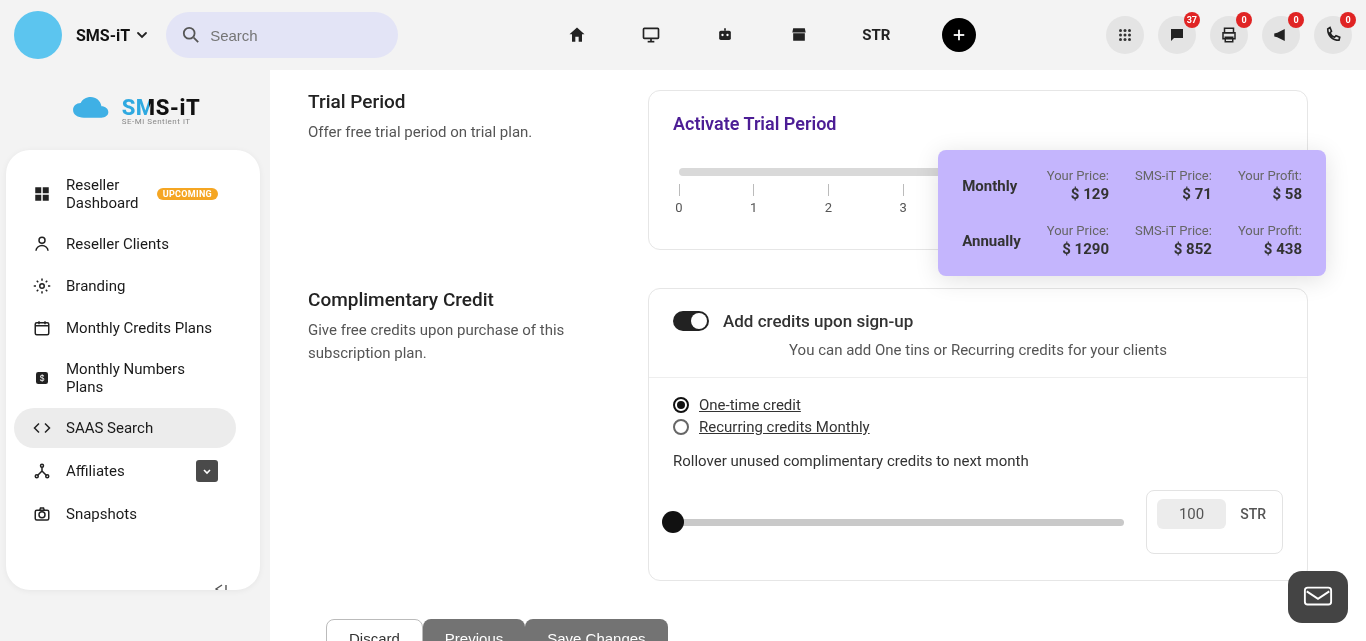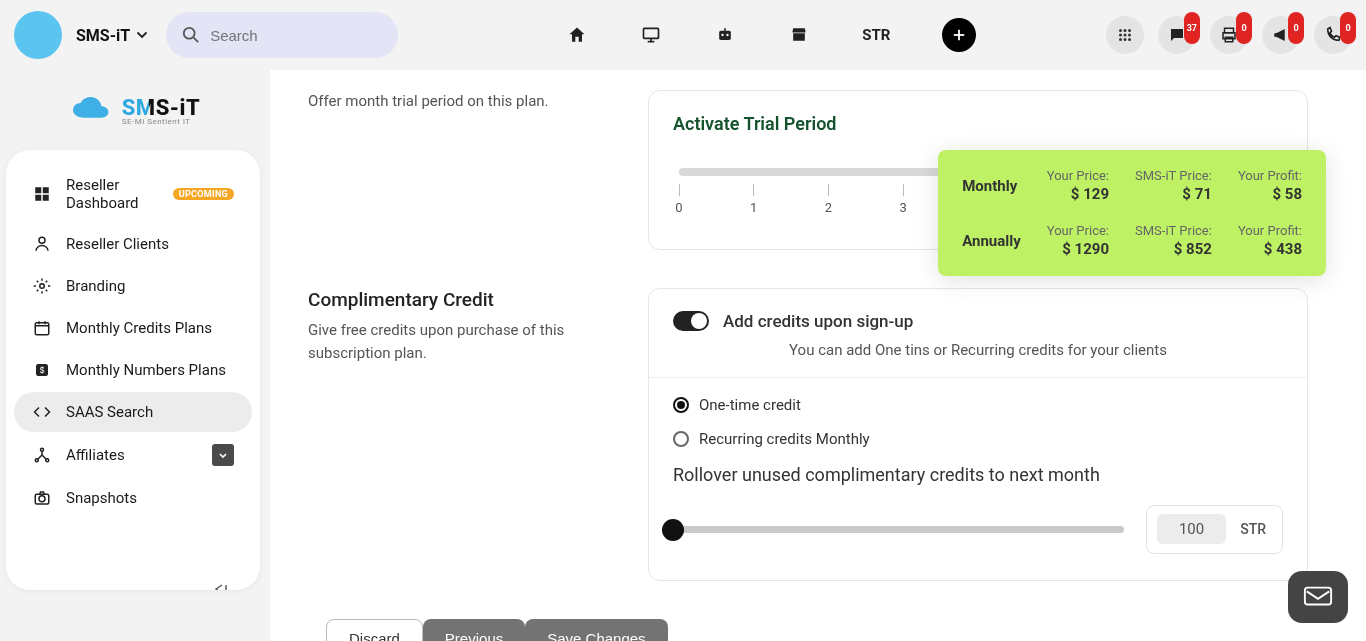--- a/index.html
+++ b/index.html
@@ -65,21 +65,21 @@
 .grey-circle {
   width: 38px; height:38px; border-radius:50%;
   background:#e4e4e4; display:flex; align-items:center; justify-content:center;
   position: relative;
 }
 .grey-circle svg { width:18px; height:18px; }
 .badge {
   position:absolute; top:-4px; right:-4px;
   min-width:16px; height:14px; border-radius:8px;
   background:#e02424; color:#fff; font-size:9px; font-weight:700;
-  display:flex; align-items:center; justify-content:center; padding:16px 3px;
+  display:flex; align-items:center; justify-content:center; padding:8px 3px;
 }
 
 .layout { display:flex; height: calc(641px - 70px); }
 .sidebar {
   width: 270px; background: transparent; padding: 0 0 0 0;
   position: relative;
 }
 .logo-wrap {
   display:flex; align-items:center; justify-content:center;
   height: 80px;
@@ -92,21 +92,21 @@
 }
 .logo .text {
   font-weight:800; font-size:22px; letter-spacing:0.5px;
   background: linear-gradient(90deg,#2fa9e0 0%,#2fa9e0 35%, #111 35%,#111 100%);
   -webkit-background-clip: text; background-clip:text; color: transparent;
 }
 .logo .sub { font-size:8px; color:#888; letter-spacing:0.5px; display:block; margin-top:-3px; }
 .nav-card {
   background:#fff; border-radius: 24px;
   margin: 0 10px 0 6px;
-  padding: 14px 0 60px 0;
+  padding: 14px 16px 60px 0;
   box-shadow: 0 1px 6px rgba(0,0,0,0.06);
   height: 440px;
   overflow: hidden;
   position: relative;
 }
 .nav-item {
   display:flex; align-items:center; gap:14px;
   padding: 10px 18px; font-size:15px; color:#1a1a1a;
   cursor:pointer;
   border-radius: 22px;
@@ -139,38 +139,38 @@
   margin-bottom: 38px;
 }
 .section-left { width: 300px; }
 .section-title { font-size:19px; font-weight:500; color:#222; margin-bottom:8px; }
 .section-desc { font-size:15px; color:#555; line-height:1.5; }
 .card {
   flex:1; border:1px solid #e6e6e6; border-radius:12px;
   background:#fff; padding: 22px 24px 26px 24px;
   position: relative;
 }
-.card-title { font-size:18px; font-weight:600; color:#14532d; margin-bottom:22px; }
+.card-title { font-size:18px; font-weight:600; color:#4c1d95; margin-bottom:22px; }
 
 
 .trial-track {
   position:relative; height: 8px; background:#d9d9d9; border-radius:4px;
   margin: 34px 6px 8px 6px;
 }
 .ticks {
   display:flex; justify-content:space-between;
   padding: 0 0px; margin-top:6px;
 }
 .tick { display:flex; flex-direction:column; align-items:center; font-size:13px; color:#555; width:12px; }
 .tick::before { content:""; width:1px; height:12px; background:#bbb; margin-bottom:4px; }
 
 
 .pricing-pop {
   position:absolute; top: 80px; right: 40px;
-  background:#bef264; border-radius:8px; box-shadow: 0 4px 24px rgba(0,0,0,0.12);
+  background:#c4b5fd; border-radius:8px; box-shadow: 0 4px 24px rgba(0,0,0,0.12);
   padding: 18px 24px 18px 24px;
   display:grid; grid-template-columns: auto auto auto auto;
   column-gap: 26px; row-gap: 20px;
   z-index: 5;
 }
 .pricing-row-label { font-weight:700; font-size:15px; align-self:center; }
 .pricing-cell { text-align:right; font-size:14px; color:#333; }
 .pricing-cell .lbl { color:#666; font-size:13px; display:block; }
 .pricing-cell .val { font-weight:700; font-size:15px; display:block; margin-top:2px; }
 
@@ -180,32 +180,32 @@
   position:relative; flex-shrink:0;
 }
 .toggle::after {
   content:""; position:absolute; top:2px; right:2px;
   width:16px; height:16px; border-radius:50%; background:#fff;
 }
 .credit-head { display:flex; align-items:center; gap:14px; }
 .credit-head-text { font-size:17px; font-weight:500; }
 .credit-sub { text-align:center; color:#555; font-size:15px; margin-top:10px; }
 .divider { height:1px; background:#eee; margin: 18px -24px 18px -24px; }
-.radio-row { display:flex; align-items:center; gap:10px; font-size:15px; color:#333; margin:16px 0; }
+.radio-row { display:flex; align-items:center; gap:10px; font-size:15px; color:#333; margin:4px 0;text-decoration:underline; }
 .radio { width:16px; height:16px; border-radius:50%; border:2px solid #666; display:inline-block; position:relative; }
 .radio.checked { border-color:#111; }
 .radio.checked::after { content:""; position:absolute; inset:2px; border-radius:50%; background:#111; }
-.rollover { font-size:18px; color:#333; margin-top:16px; margin-bottom:20px; }
+.rollover { font-size:15px; color:#333; margin-top:16px; margin-bottom:20px; }
 .slider-row { display:flex; align-items:center; gap:22px; }
 .slider-track {
   flex:1; height:7px; background:#c9c9c9; border-radius:4px; position:relative;
 }
 .slider-thumb { position:absolute; left:0; top:50%; transform:translate(-50%,-50%); width:22px; height:22px; border-radius:50%; background:#111; }
 .credit-input-box {
-  border:1px solid #e3e3e3; border-radius:8px; padding:8px 16px 9px 10px;
+  border:1px solid #e3e3e3; border-radius:8px; padding:8px 16px 24px 10px;
   display:flex; align-items:center; gap:14px;
 }
 .credit-val { background:#ececec; border-radius:6px; padding:6px 22px; font-size:15px; color:#555; }
 .credit-unit { font-size:14px; color:#555; font-weight:500; }
 
 
 .buttons { display:flex; margin-top:8px; padding-left: 18px; }
 .btn { border-radius:8px; font-size:15px; padding:10px 22px; cursor:pointer; border:none; }
 .btn.outline { background:#fff; border:1px solid #bbb; color:#333; }
 .btn.solid { background:#737373; color:#fff; }
@@ -427,21 +427,22 @@
             <path d="M10 2L4 6l6 4M14 2v8"></path>
           </svg>
       </span>
     </div>
   </div>
 
   <div class="main">
 
     <div class="section-row">
       <div class="section-left">
-        <div class="section-desc">Offer month trial period on this plan.</div>
+        <div class="section-title">Trial Period</div>
+        <div class="section-desc">Offer free trial period on trial plan.</div>
       </div>
       <div class="card" style="min-height:160px;">
         <div class="card-title">Activate Trial Period</div>
         <div class="trial-track"></div>
         <div class="ticks">
           <div class="tick">0</div>
           <div class="tick">1</div>
           <div class="tick">2</div>
           <div class="tick">3</div>
           <div class="tick">4</div>

